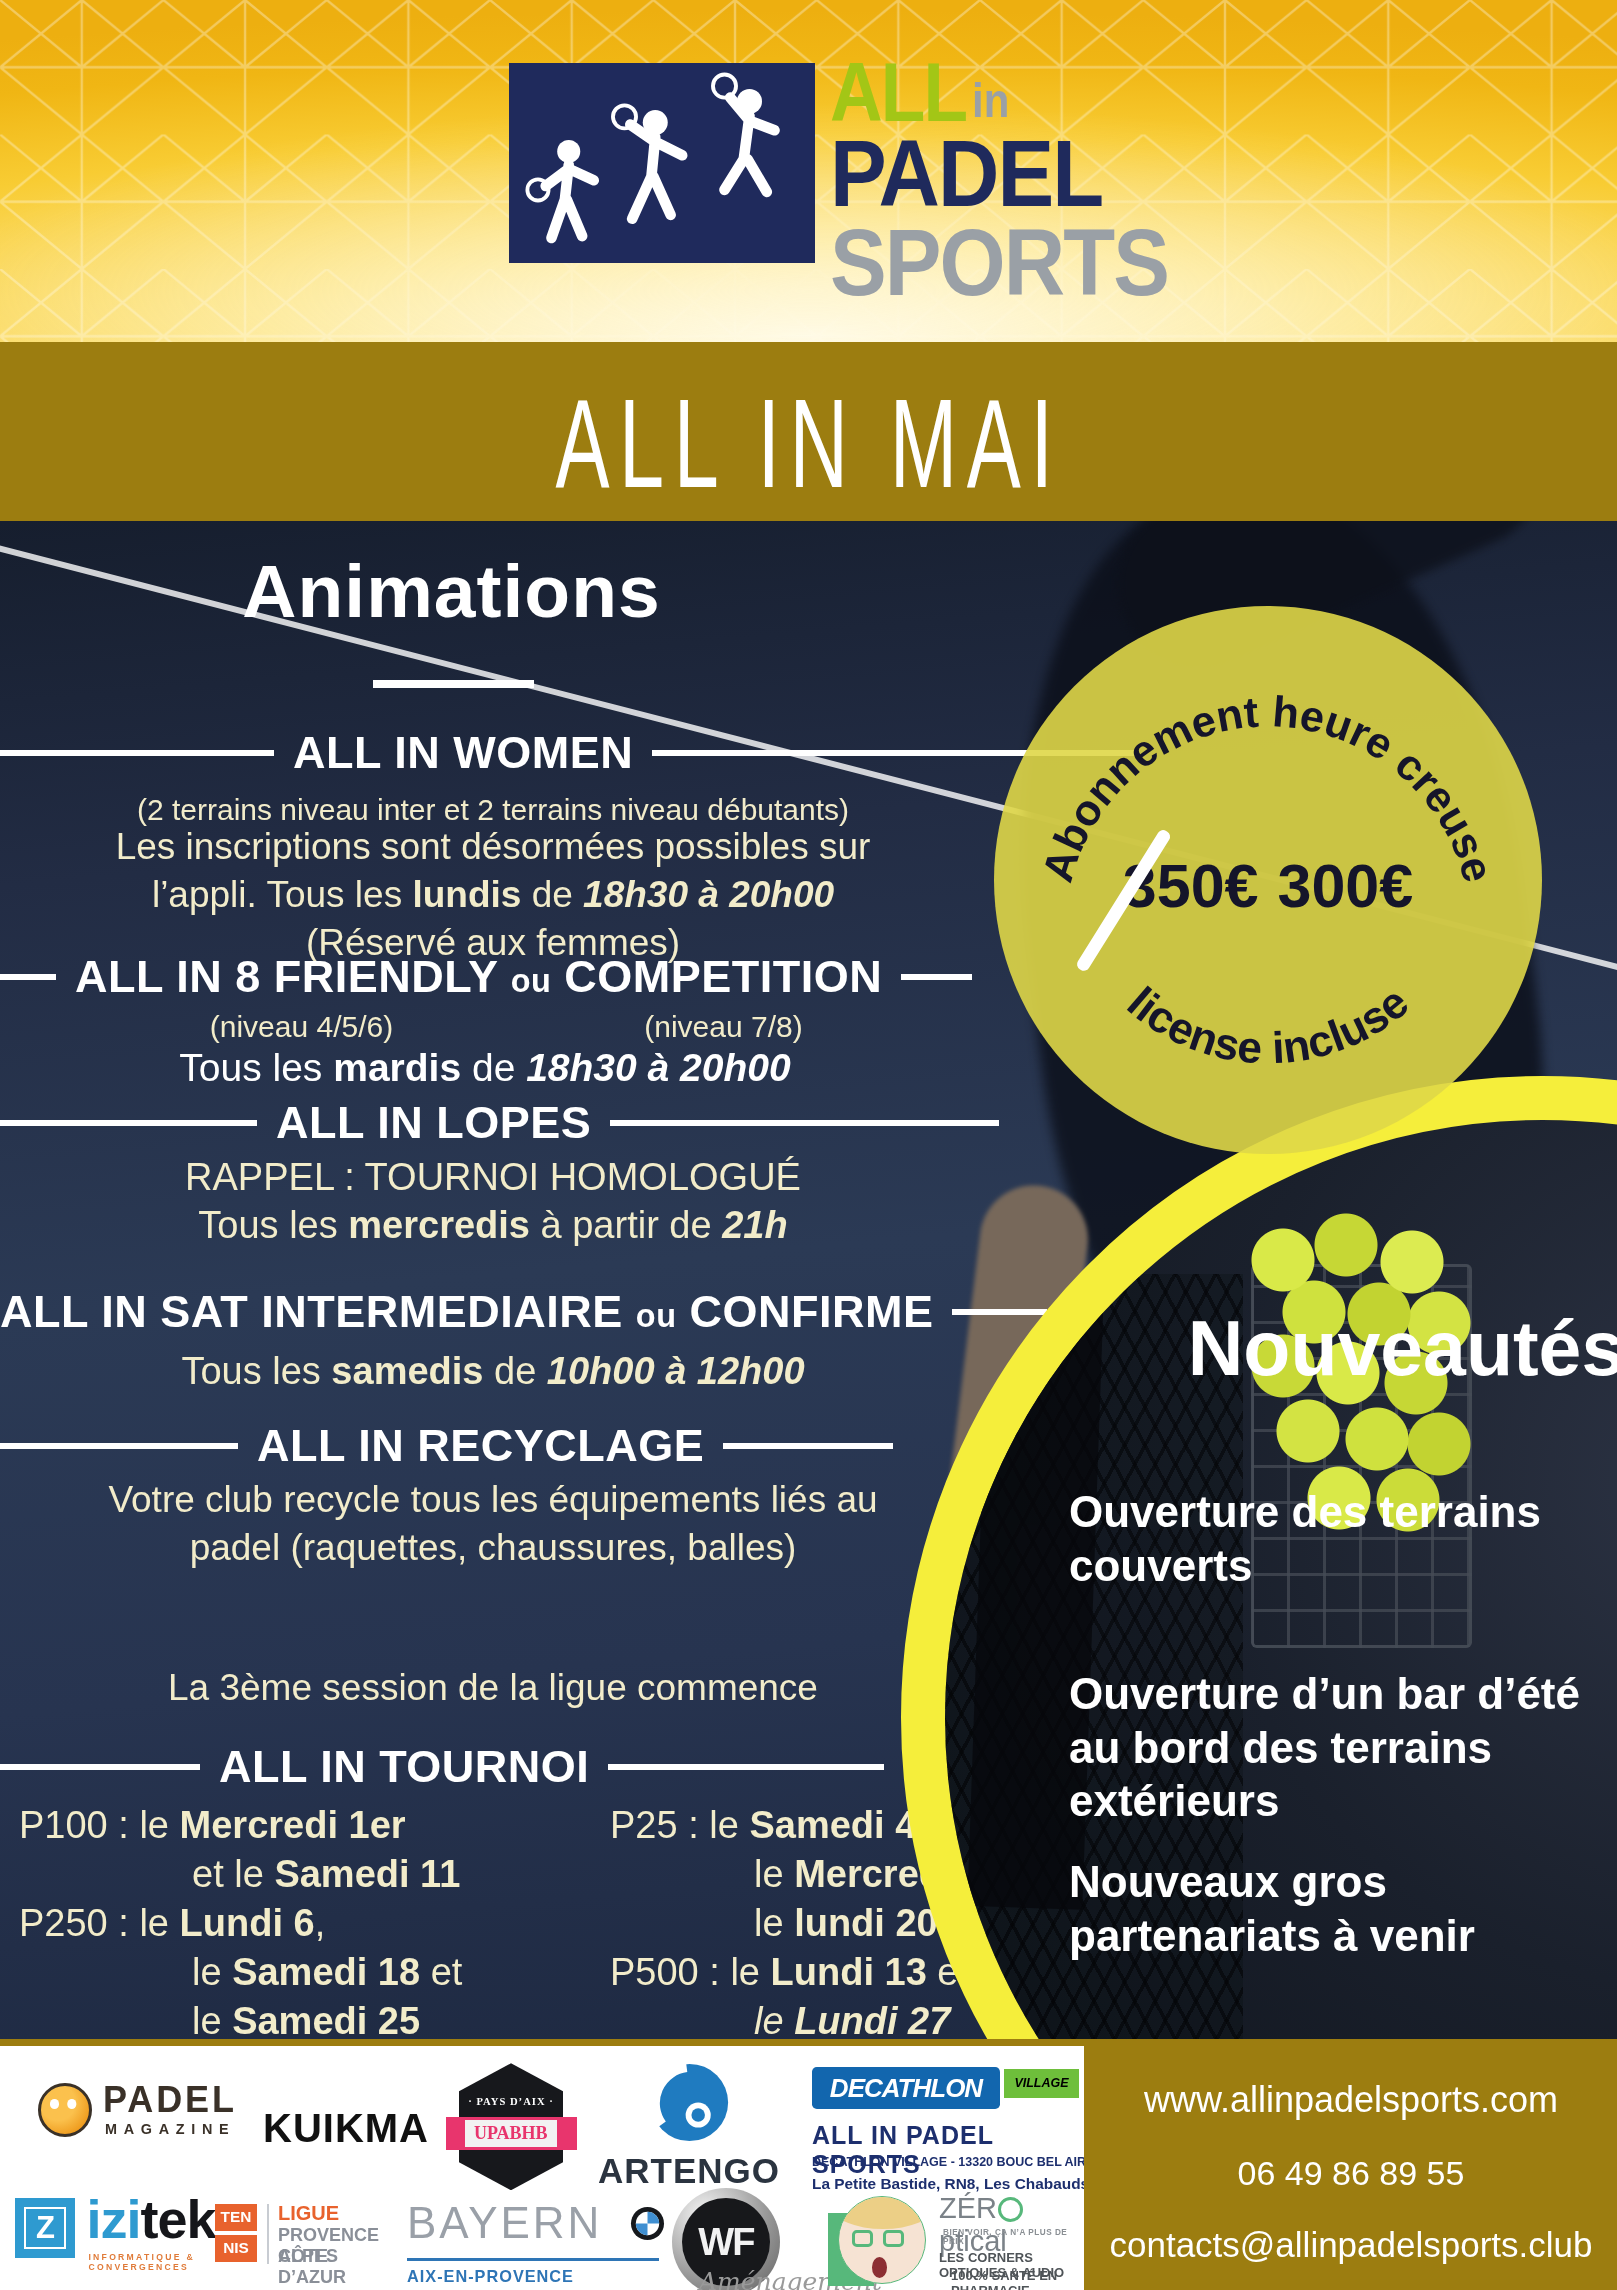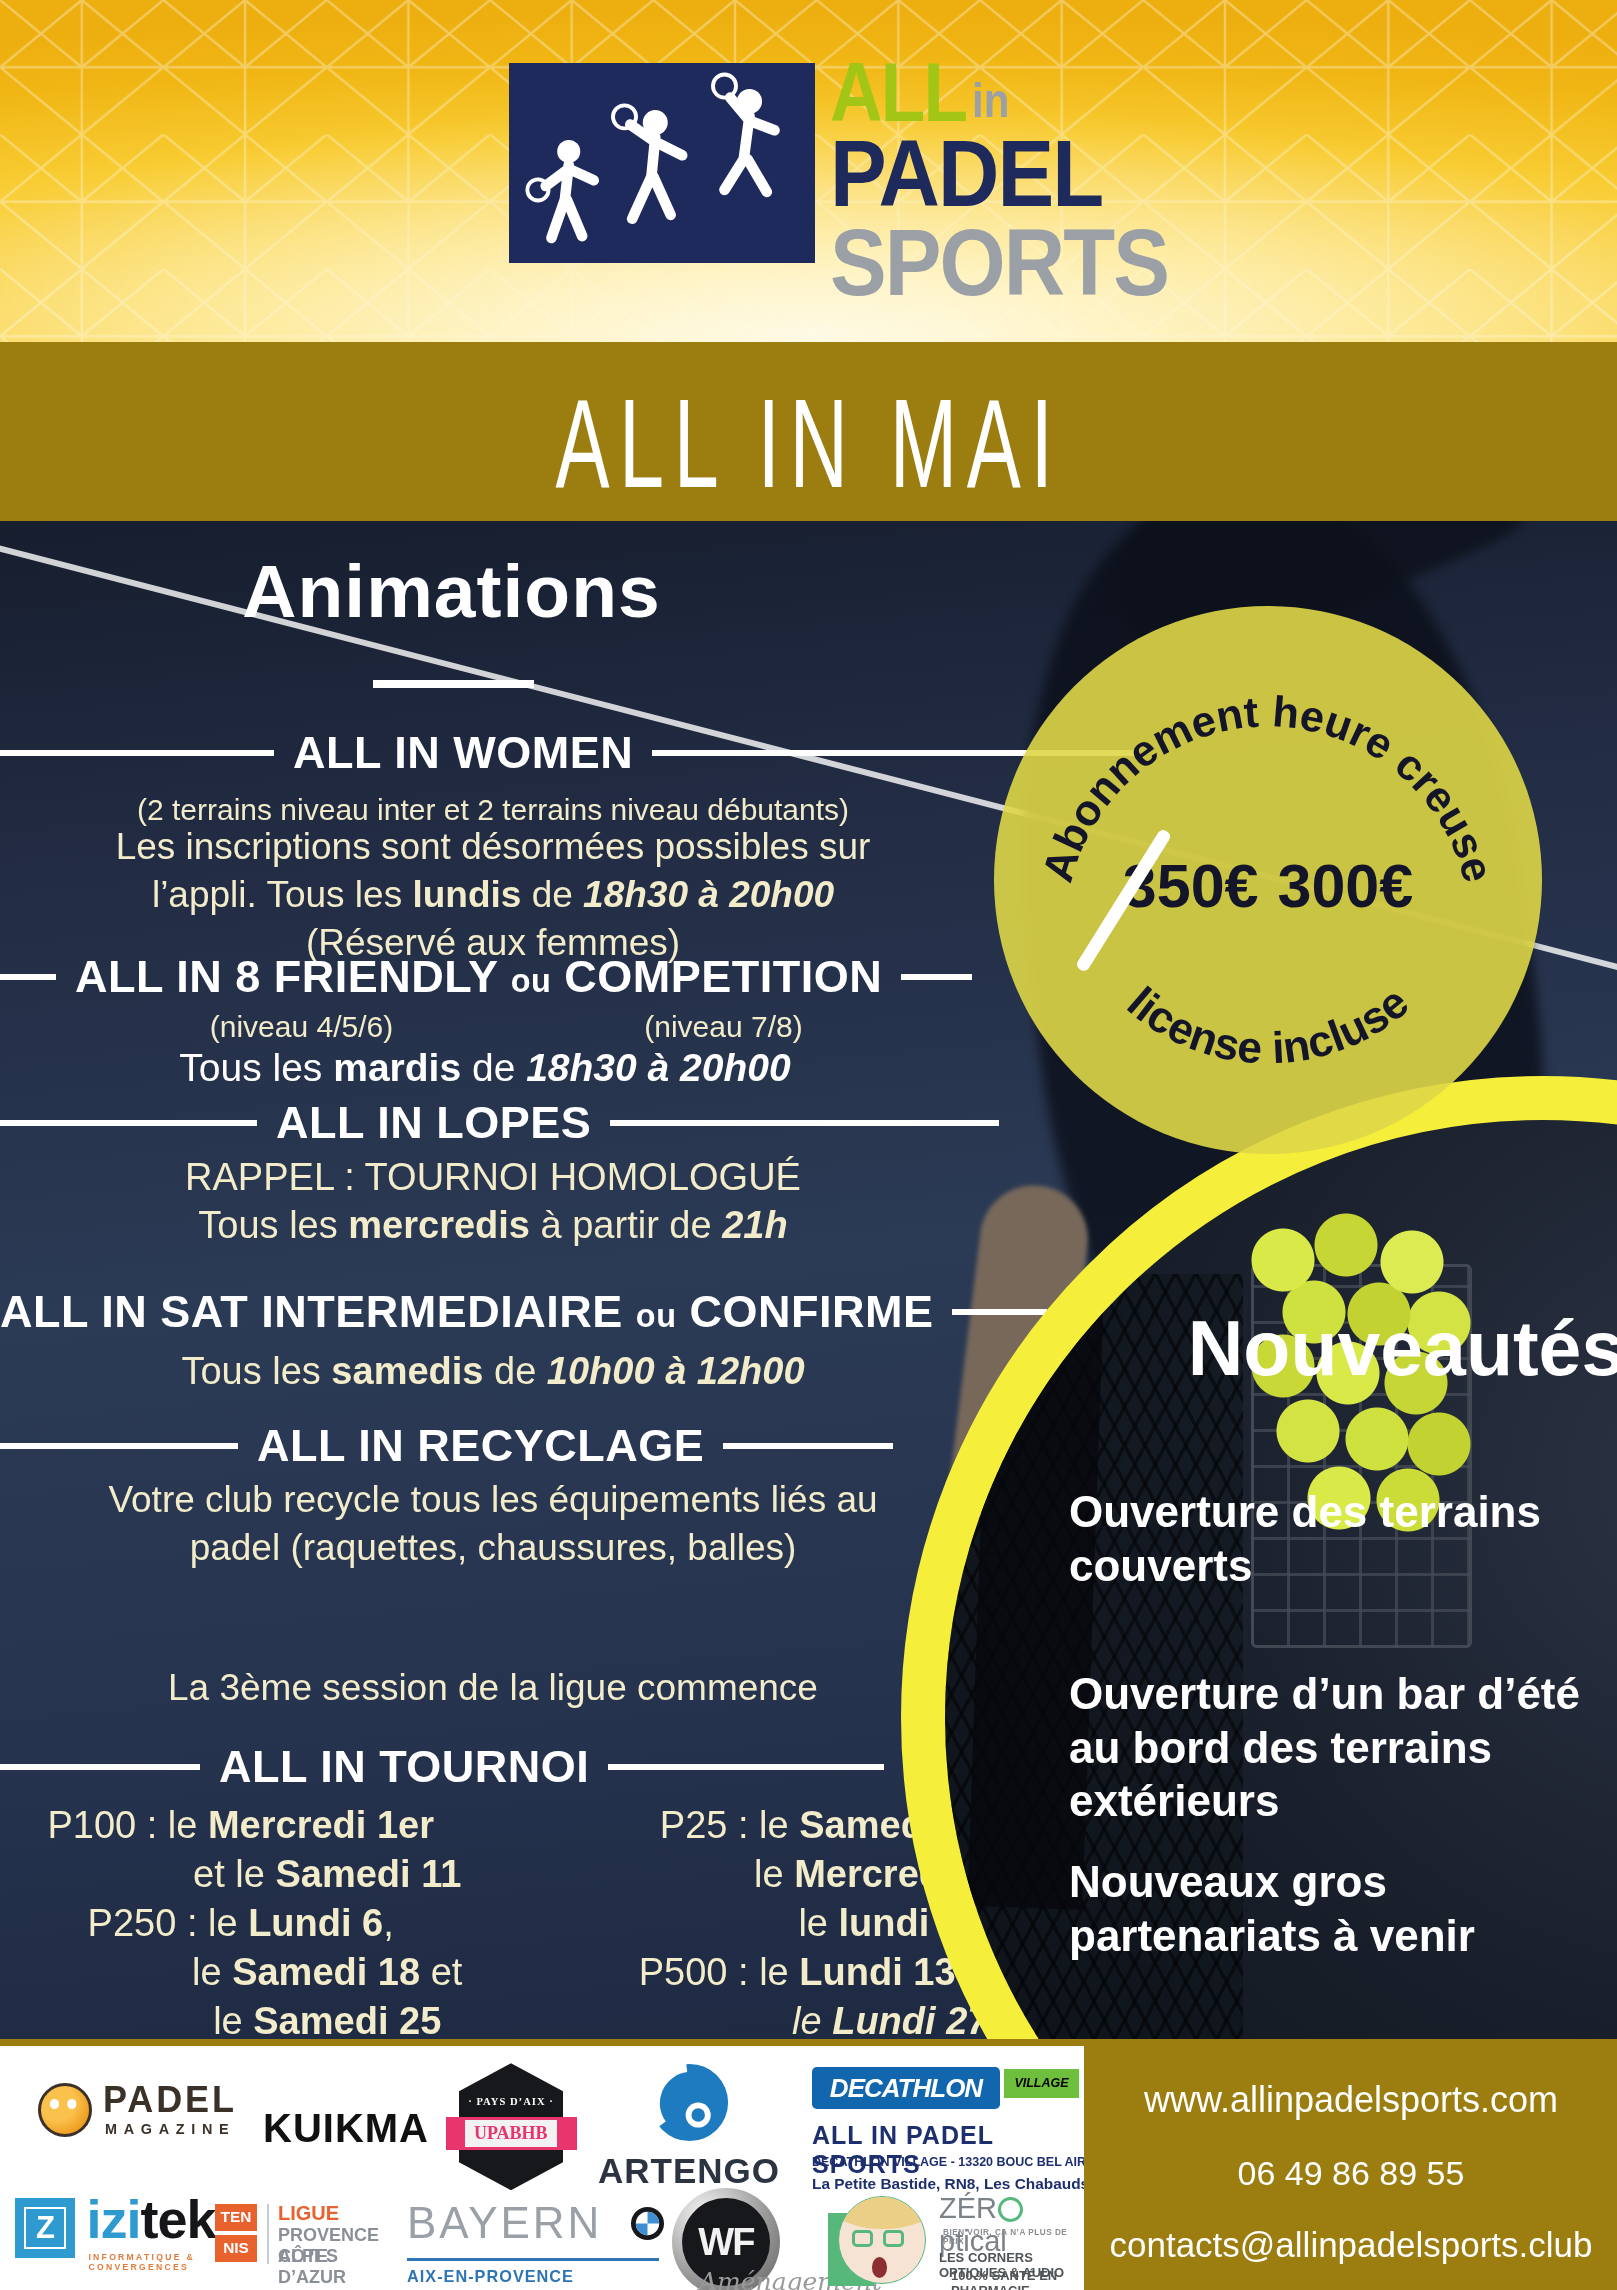--- a/index.html
+++ b/index.html
@@ -46,21 +46,21 @@
   .shead .tx{color:#fff;font-weight:bold;font-size:45px;white-space:nowrap;letter-spacing:0.5px;}
   .shead .tx i{font-style:normal;font-size:.72em;}
 
   .bodyline{position:absolute;left:0;width:970px;text-align:center;font-size:37px;line-height:48px;z-index:2;}
   .cream{color:#f2ecca;padding-left:16px;}
   .whitetx{color:#fff;}
   .small{font-size:30px;}
   b{font-weight:bold;}
 
   .tour-col{position:absolute;font-size:38px;line-height:49px;color:#f2ecca;z-index:2;}
-  .tour-col div{white-space:nowrap;text-align:center;}
+  .tour-col div{white-space:nowrap;}
 
   
   .offer-circle{position:absolute;left:994px;top:85px;width:548px;height:548px;border-radius:50%;
     background:rgba(223,215,72,.9);z-index:4;}
   .offer-svg{position:absolute;inset:0;}
   .price-row{position:absolute;left:0;top:245px;width:548px;display:flex;justify-content:center;gap:19px;
     font-size:61px;font-weight:bold;color:#15152a;}
   .price-slash{position:absolute;left:123px;top:213px;width:13.4px;height:163px;background:#fff;
     transform:rotate(32deg);border-radius:5.8px;}
 

